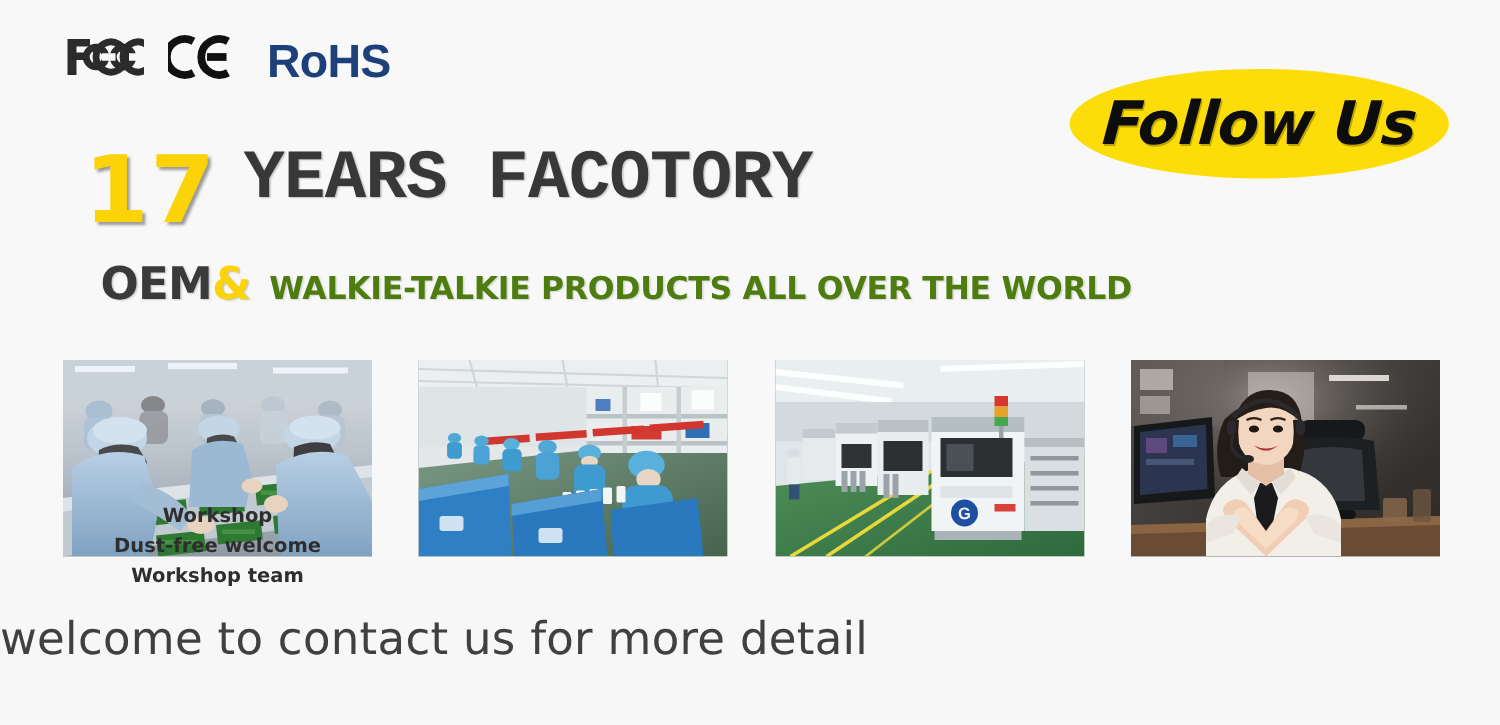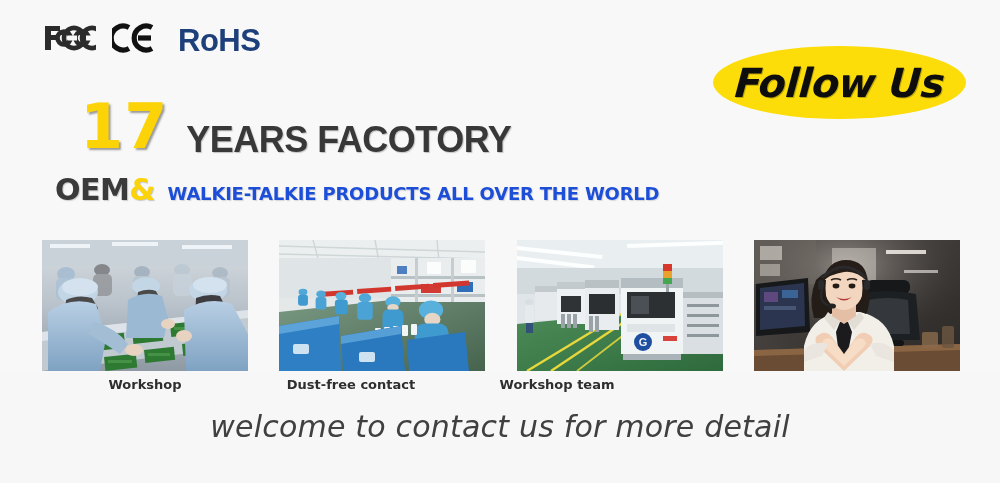--- a/index.html
+++ b/index.html
@@ -70,50 +70,50 @@
     color: #0d0d0d;
     letter-spacing: -0.5px;
     line-height: 1;
     transform: skewX(-4deg);
     text-shadow: 1px 1px 0 rgba(0,0,0,0.25);
   }
 
   
   .headline {
     position: absolute;
-    left: 80px;
+    left: 56px;
     top: 96px;
     display: flex;
-    align-items: flex-end;
+    align-items: flex-start;
     gap: 18px;
     white-space: nowrap;
   }
   .headline-num {
     font-family: "DejaVu Sans", sans-serif;
     font-weight: bold;
     font-size: 62px;
     line-height: 1;
     color: #fcd307;
     text-shadow: 2px 2px 2px rgba(40,40,40,0.45);
     letter-spacing: 1px;
   }
   .headline-text {
-    font-family: Liberation Sans, sans-serif;
-    font-weight: bold;
-    font-size: 36px;
+    font-family: Liberation Mono, monospace;
+    font-weight: bold;
+    font-size: 46px;
     line-height: 1;
     color: #383838;
     letter-spacing: -0.5px;
     text-shadow: 1px 1px 1px rgba(150,150,150,0.55);
   }
 
   
   .subhead {
     position: absolute;
-    left: 55px;
+    left: 67px;
     top: 175px;
     display: flex;
     align-items: baseline;
     white-space: nowrap;
   }
   .sub-oem,
   .sub-odm {
     font-family: "DejaVu Sans", sans-serif;
     font-weight: bold;
     font-size: 30px;
@@ -126,23 +126,23 @@
     font-family: "DejaVu Sans", sans-serif;
     font-weight: bold;
     font-size: 30px;
     line-height: 1;
     color: #fcd307;
     text-shadow: 1px 1px 1px rgba(150,150,150,0.5);
   }
   .sub-tail {
     font-family: "DejaVu Sans", sans-serif;
     font-weight: bold;
-    font-size: 18px;
+    font-size: 21px;
     line-height: 1;
-    color: #1d4ed8;
+    color: #4d7c0f;
     letter-spacing: -0.2px;
     margin-left: 12px;
     text-shadow: 1px 1px 1px rgba(170,170,170,0.45);
   }
 
   
   .photo-strip {
     position: absolute;
     left: 42px;
     top: 240px;
@@ -169,45 +169,45 @@
   }
 
   
   .captions {
     position: absolute;
     left: 42px;
     top: 375px;
     width: 918px;
     height: 20px;
     display: flex;
-    justify-content: flex-start;
+    justify-content: flex-end;
+    flex-direction: column;
   }
   .caption {
     width: 206px;
     text-align: center;
     font-family: "DejaVu Sans", sans-serif;
     font-weight: bold;
     font-size: 13px;
     color: #2e2e2e;
     line-height: 20px;
   }
 
   
   .tagline {
     position: absolute;
     left: 0;
     top: 409px;
     width: 1000px;
-    text-align: center;
+    text-align: left;
     font-family: "DejaVu Sans", sans-serif;
     font-weight: normal;
     font-size: 30px;
     color: #404040;
     letter-spacing: 0.2px;
-    font-style: italic;
   }
 </style>
 </head>
 <body>
 
 <div class="banner">
 
   <div class="certs">
 
     <span class="cert-fcc">
@@ -601,19 +601,19 @@
             <rect x="188" y="86" width="12" height="22" rx="2" fill="#6d5640"></rect>
           </g>
         </svg>
       </div>
     </div>
 
   </div>
 
   <div class="captions">
     <div class="caption">Workshop</div>
-    <div class="caption">Dust-free contact</div>
+    <div class="caption">Dust-free welcome</div>
     <div class="caption">Workshop team</div>
   </div>
 
   <div class="tagline">welcome to contact us for more detail</div>
 
 </div>
 
 </body></html>

